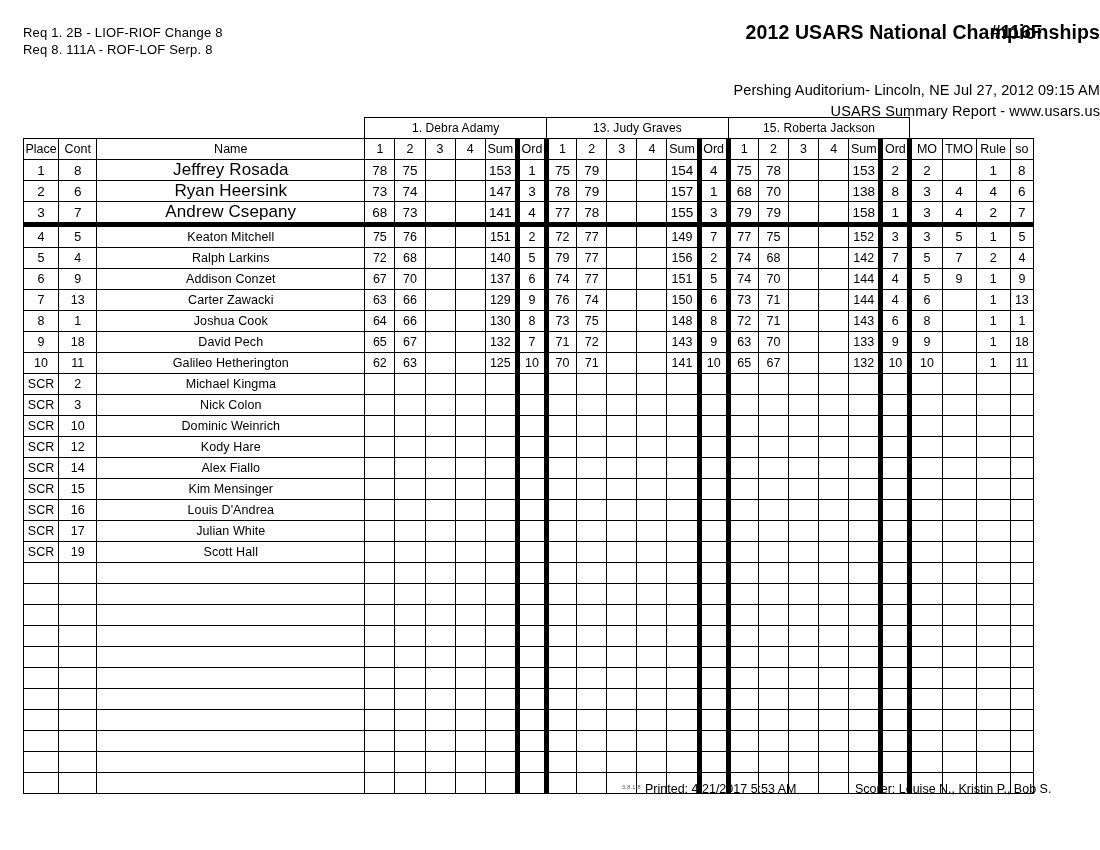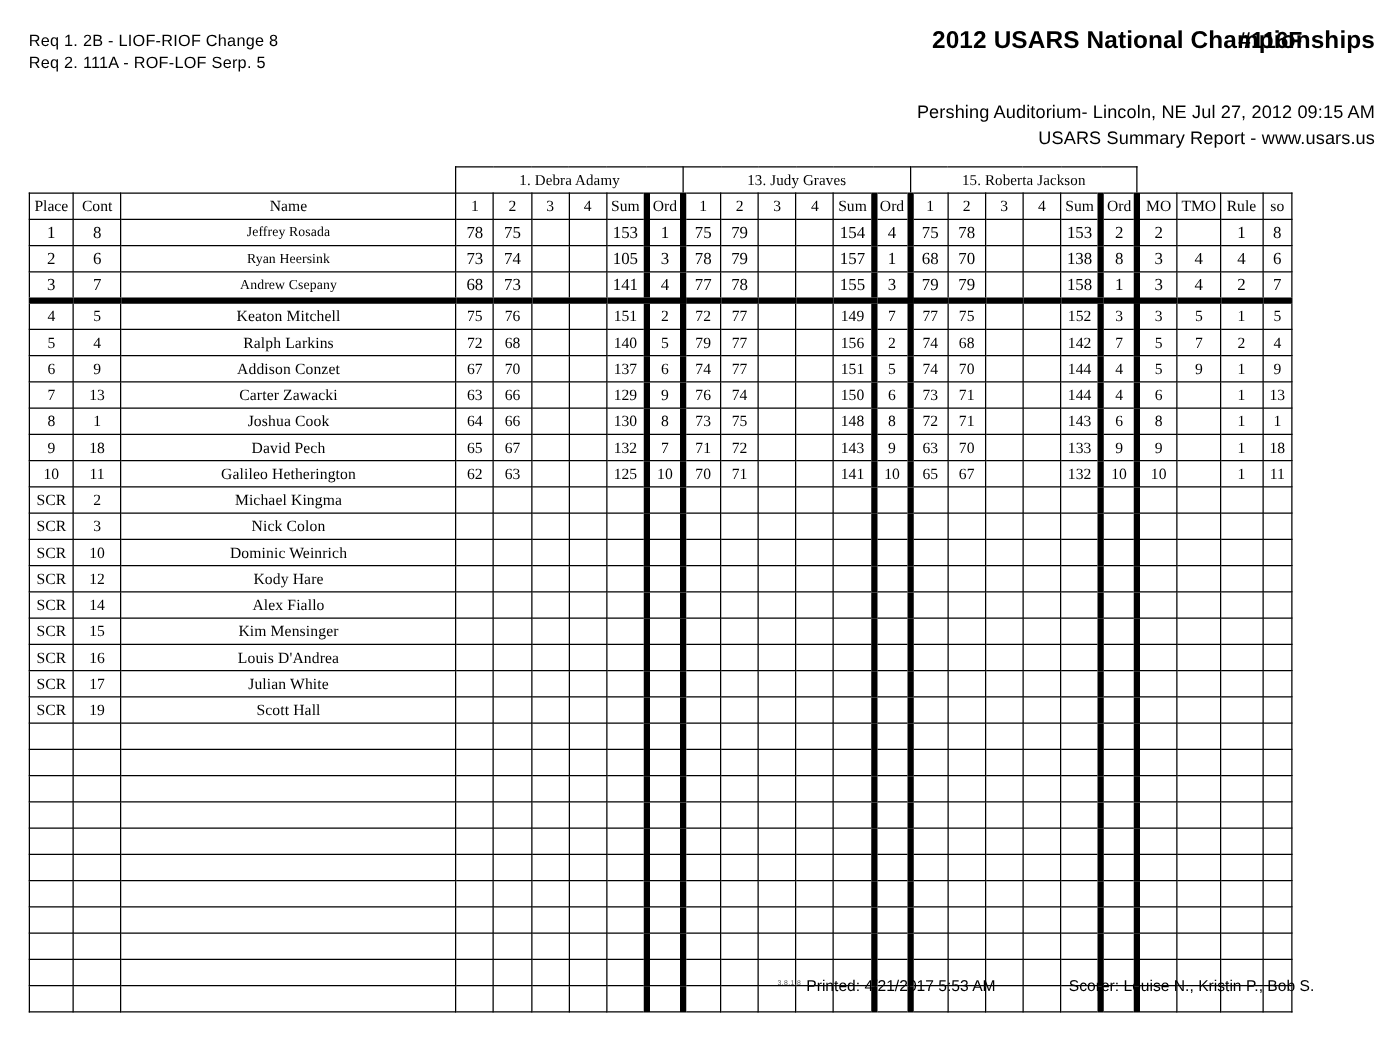--- a/index.html
+++ b/index.html
@@ -66,26 +66,25 @@
     right: 58px;
     top: 21px;
     font-size: 18.5px;
     font-weight: bold;
   }
 
   
   #report-table {
     position: absolute;
     left: 23px;
-    top: 133px;
+    top: 117px;
     width: 1011px;
     border-collapse: collapse;
     font-size: 12.5px;
     table-layout: fixed;
-    font-family: Liberation Serif, serif;
   }
   #report-table td, #report-table th {
     border: 1px solid #000000;
     padding: 0;
     height: 20px;
     font-weight: normal;
     text-align: center;
     vertical-align: middle;
     overflow: hidden;
     white-space: nowrap;
@@ -120,21 +119,21 @@
   
   .thick-l { border-left: 5px solid #000 !important; }
   .thick-r { border-right: 5px solid #000 !important; }
 
   
   td.place { text-align: center; }
   td.cont  { text-align: center; }
   td.name  { text-align: left; padding-left: 7px; letter-spacing: 0.1px; }
 
   tr.medal td { font-weight: bold; font-size: 13.5px; }
-  tr.medal td.name { font-size: 11px; }
+  tr.medal td.name { font-size: 17px; }
 
   tr.cutline td { border-bottom: 5px solid #000 !important; }
 
   td.ord { font-weight: bold; }
   tr.medal td.ord { font-weight: bold; }
 
   tr.data td { height: 20px; }
   tr.blank td { height: 20px; }
 
   
@@ -170,21 +169,21 @@
     white-space: nowrap;
   }
 </style>
 </head>
 <body>
 
 <div id="header">
 
   <div id="req-block">
     <div>Req  1.  2B - LIOF-RIOF Change 8</div>
-    <div>Req  2.  111A - ROF-LOF Serp. 5</div>
+    <div>Req  8.  111A - ROF-LOF Serp. 8</div>
   </div>
 
   <div id="title-block">
     <div class="title-main">2012 USARS National Championships</div>
     <div class="title-venue">Pershing Auditorium-  Lincoln, NE   Jul 27, 2012   09:15 AM</div>
     <div class="title-sub">USARS Summary Report - www.usars.us</div>
   </div>
 
   <div id="event-code">#116F</div>
 </div>
@@ -280,21 +279,21 @@
         <td>8</td>
       </tr>
       <tr class="data medal">
         <td class="place">2</td>
         <td class="cont">6</td>
         <td class="name">Ryan Heersink</td>
         <td>73</td>
         <td>74</td>
         <td></td>
         <td></td>
-        <td>105</td>
+        <td>147</td>
         <td class="ord thick-l thick-r">3</td>
         <td>78</td>
         <td>79</td>
         <td></td>
         <td></td>
         <td>157</td>
         <td class="ord thick-l thick-r">1</td>
         <td>68</td>
         <td>70</td>
         <td></td>

